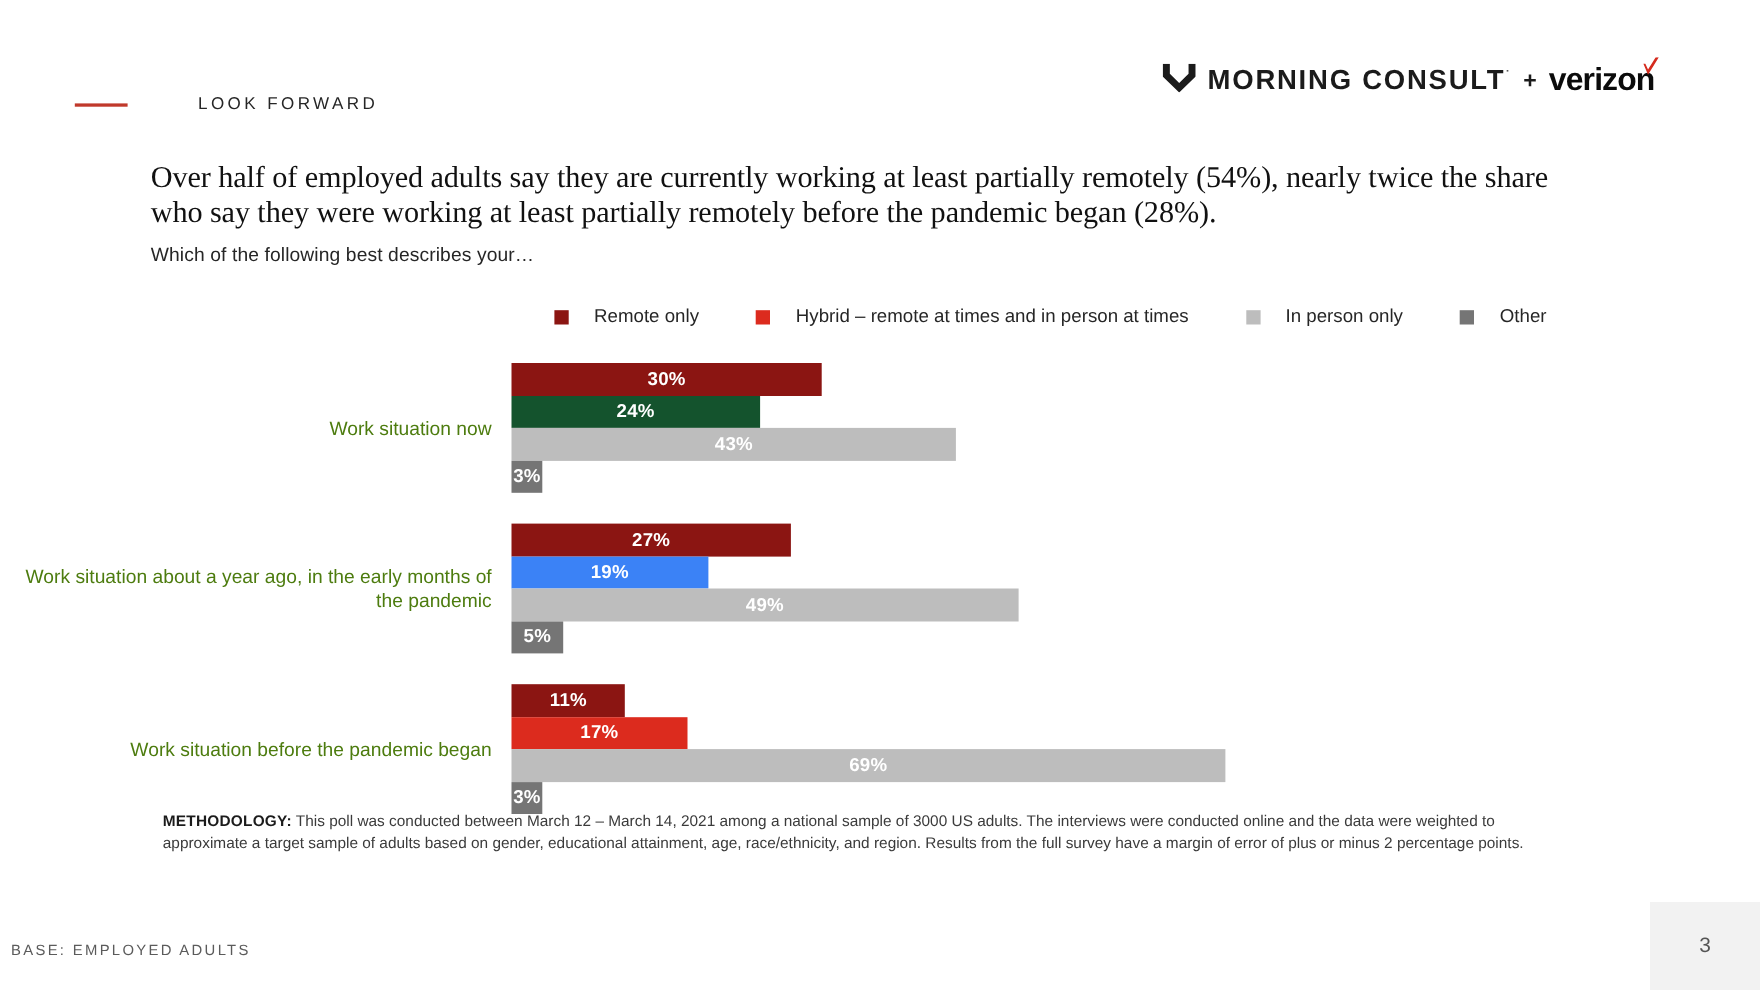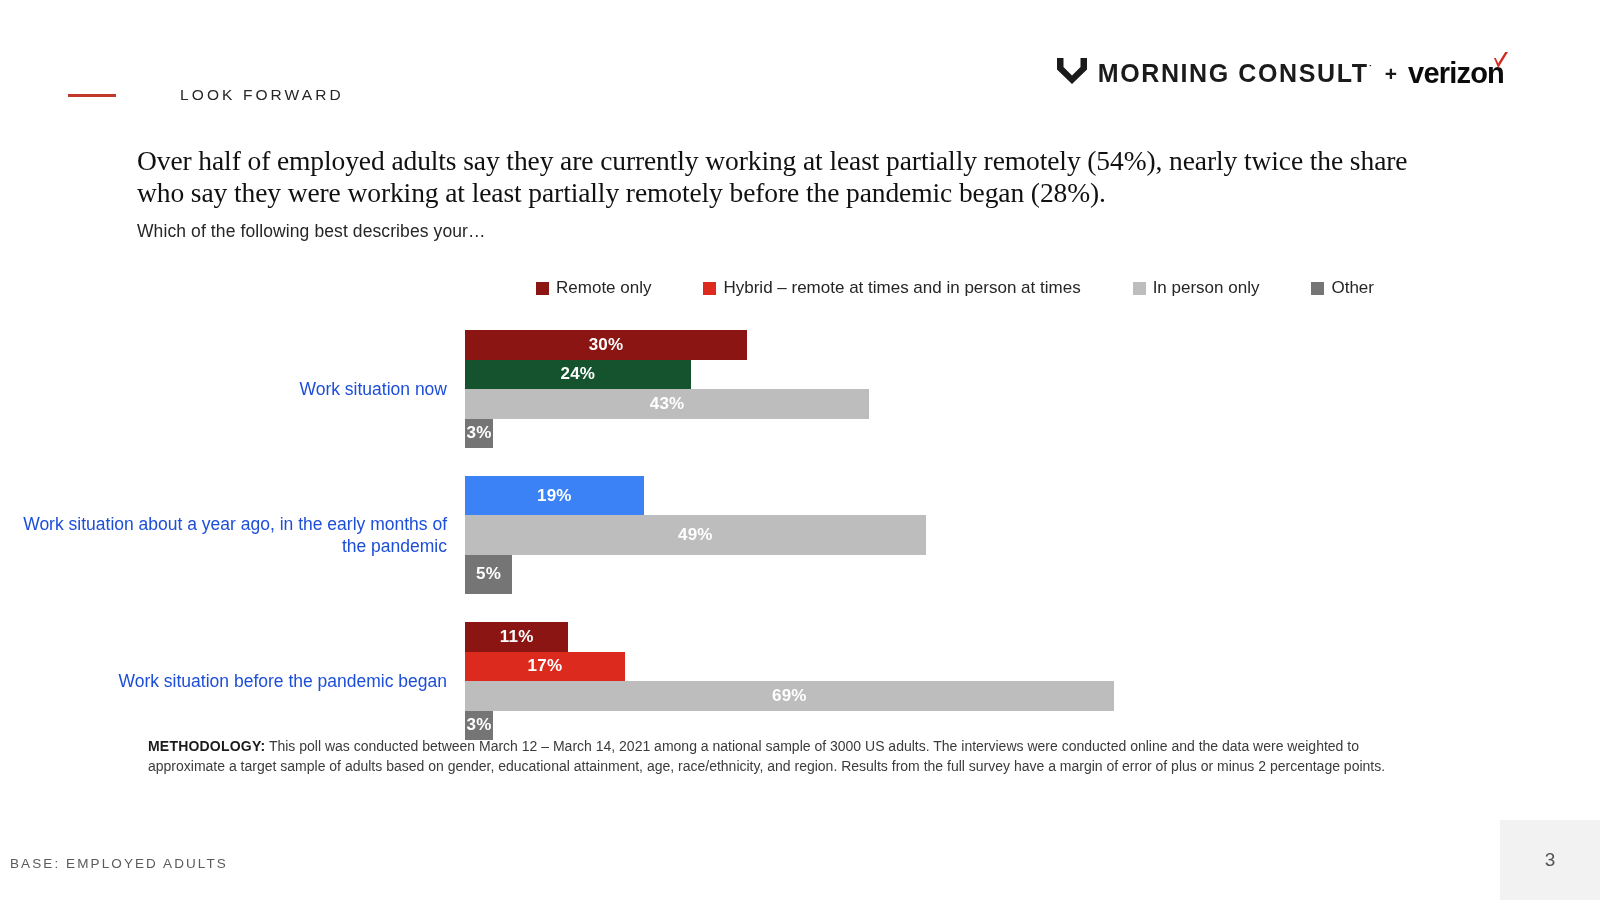--- a/index.html
+++ b/index.html
@@ -53,28 +53,28 @@
     font-size: 17.5px; color: #262626; letter-spacing: 0.1px;
   }
 
   
   .legend {
     position: absolute; left: 480px; top: 278px; width: 950px;
     display: flex; align-items: center; justify-content: center; gap: 52px;
   }
   .legend-item { display: flex; align-items: center; gap: 7px; }
   .legend-swatch { width: 13px; height: 13px; display: block; }
-  .legend-label { font-size: 17px; color: #262626; white-space: nowrap; }
+  .legend-label { font-size: 17px; color: #262626; white-space: nowrap; margin-left: 16px; }
 
   
   .chart { position: absolute; left: 0; top: 330px; width: 1600px; }
   .chart-row { display: flex; align-items: center; height: 118px; margin-bottom: 28px; }
   .row-label {
     width: 465px; padding-right: 18px; text-align: right;
-    font-size: 17.5px; color: #1d4ed8; line-height: 1.28; padding-left: 20px;
+    font-size: 17.5px; color: #4d7c0f; line-height: 1.28; padding-left: 20px;
   }
   .row-bars { width: 940px; height: 118px; display: flex; flex-direction: column; }
   .seg {
     height: 100%; display: flex; align-items: center; justify-content: center;
     position: relative;
   }
   .seg-label {
     font-size: 17px; font-weight: 700; color: #ffffff; letter-spacing: 0.2px;
   }
 
@@ -159,20 +159,23 @@
             <span class="seg-label">43%</span>
           </div>
           <div class="seg" style="background: rgb(117, 117, 117); width: 3%;">
             <span class="seg-label">3%</span>
           </div>
         </div>
       </div>
       <div class="chart-row">
         <div class="row-label">Work situation about a year ago, in the early months of the pandemic</div>
         <div class="row-bars">
+          <div class="seg" style="background: rgb(139, 21, 18); width: 27%;">
+            <span class="seg-label">27%</span>
+          </div>
           <div class="seg" style="background: #3b82f6; width: 19%;">
             <span class="seg-label">19%</span>
           </div>
           <div class="seg" style="background: rgb(189, 189, 189); width: 49%;">
             <span class="seg-label">49%</span>
           </div>
           <div class="seg" style="background: rgb(117, 117, 117); width: 5%;">
             <span class="seg-label">5%</span>
           </div>
         </div>

